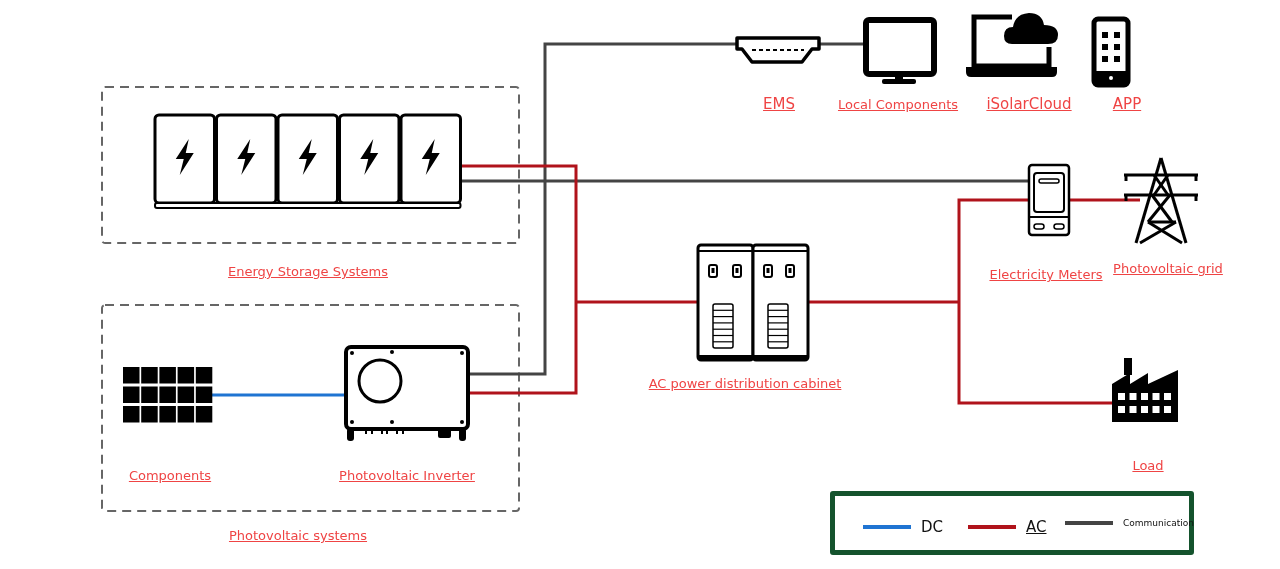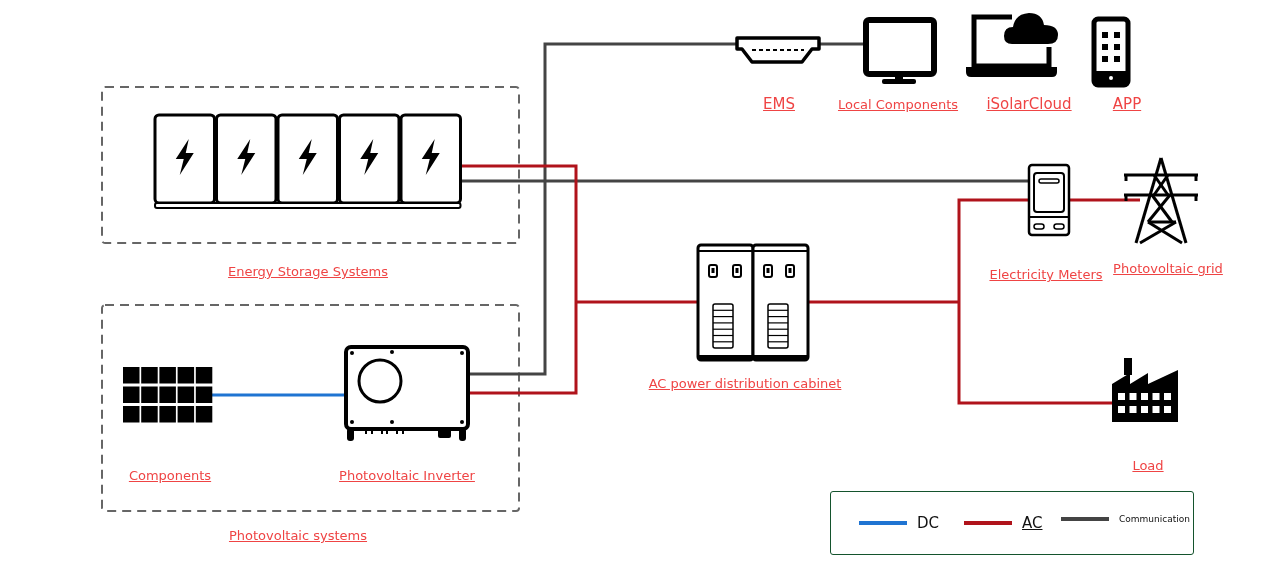--- a/index.html
+++ b/index.html
@@ -2,21 +2,21 @@
 <html><head>
 <meta charset="utf-8">
 <style>
   html, body { margin: 0; padding: 0; background: #ffffff; }
   body { width: 1280px; height: 569px; position: relative; overflow: hidden;
          font-family: "DejaVu Sans", "Liberation Sans", sans-serif; color: #111; }
   #diagram { position: absolute; left: 0; top: 0; }
   .lbl { position: absolute; font-size: 13px; white-space: nowrap; transform: translateX(-50%); color: #ef4444; text-decoration: underline; }
   .lbl.big { font-size: 15px; }
   .legend { position: absolute; left: 830px; top: 491px; width: 364px; height: 64px;
-            border: 1px solid #14532d; border-radius: 3px; box-sizing: border-box; }
+            border: 5px solid #14532d; border-radius: 3px; box-sizing: border-box; }
   .legend .item { position: absolute; top: 22px; display: flex; align-items: center; }
   .legend .swatch { width: 48px; height: 4px; margin-right: 10px; }
   .legend .txt { font-size: 15px; }
   .legend .txt.small { font-size: 9px; }
 </style>
 </head>
 <body>
 
 <svg id="diagram" width="1280" height="569" viewBox="0 0 1280 569">
 

